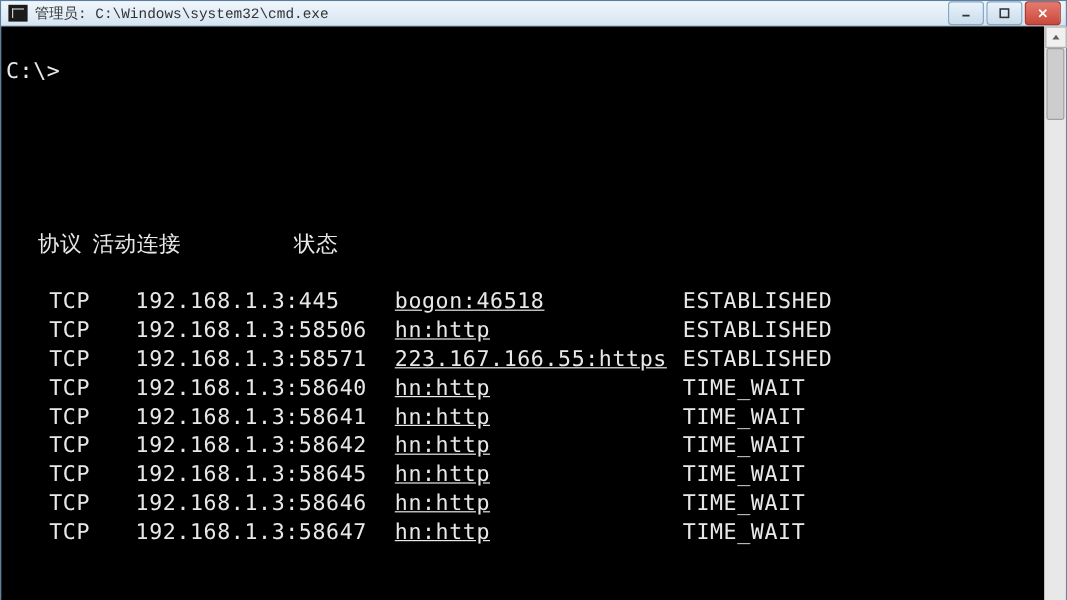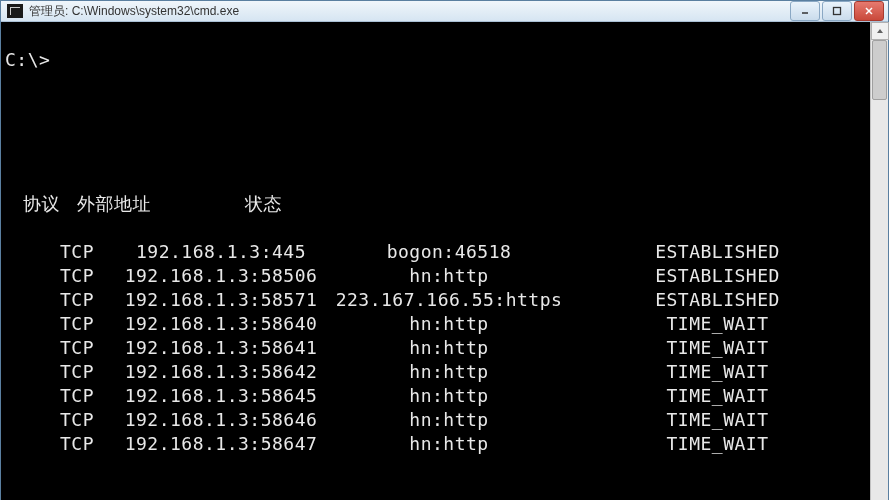--- a/index.html
+++ b/index.html
@@ -1,42 +1,42 @@
 <!DOCTYPE html>
 <html><head>
   <meta charset="utf-8">
   <style>
     * { margin: 0; padding: 0; box-sizing: border-box; }
     body { width: 889px; height: 500px; background: #000; font-family: "NSimSun", "SimSun", "Consolas", monospace; overflow: hidden; }
     .window { width: 889px; height: 500px; display: flex; flex-direction: column; background: #d4e4f0; border: 1px solid #5a7fa0; }
     .titlebar { height: 28px; background: linear-gradient(to bottom, #f0f6fb, #d6e5f2); display: flex; align-items: center; border-bottom: 1px solid #aac0d5; }
     .title-icon { width: 16px; height: 14px; margin: 0 6px; background: #1a1a1a; display: inline-flex; align-items: center; justify-content: center; }
     .title-icon-inner { width: 10px; height: 8px; border-top: 1px solid #ccc; border-left: 1px solid #ccc; }
-    .title-text { font-size: 12px; color: #333; font-family: Liberation Sans, sans-serif; flex: 1; }
+    .title-text { font-size: 12px; color: #333; font-family: Liberation Mono, monospace; flex: 1; }
     .window-controls { display: flex; height: 20px; margin-right: 4px; }
     .win-btn { width: 30px; height: 20px; border: 1px solid #8aa8c4; background: linear-gradient(to bottom, #eaf3fb, #cadcec); margin-left: 2px; display: flex; align-items: center; justify-content: center; border-radius: 3px; cursor: pointer; }
     .win-btn.close { background: linear-gradient(to bottom, #e67a6f, #c9493b); border-color: #a83a2f; }
     .win-btn svg { width: 10px; height: 10px; }
     .terminal-area { flex: 1; display: flex; position: relative; }
     .terminal { flex: 1; background: #000; color: #e8e8e8; font-size: 18px; line-height: 24px; padding: 2px 4px; overflow: hidden; white-space: pre; letter-spacing: 0.5px; }
     .scrollbar-v { width: 18px; background: #e8e8e8; display: flex; flex-direction: column; border-left: 1px solid #c0c0c0; }
     .sb-btn { width: 18px; height: 18px; background: #f0f0f0; border: 1px solid #b0b0b0; display: flex; align-items: center; justify-content: center; }
     .sb-track { flex: 1; background: #e8e8e8; position: relative; }
     .sb-thumb-v { position: absolute; top: 0; left: 1px; right: 1px; height: 60px; background: #cdcdcd; border: 1px solid #a0a0a0; border-radius: 2px; }
     .prompt-row { display: flex; }
     .col-proto { width: 72px; }
     .col-local { width: 216px; }
-    .col-foreign { width: 240px; }
+    .col-foreign { width: 240px; text-decoration: underline; }
     .col-state { flex: 1; }
     .hdr { display: flex; }
-    .hdr .h1 { width: 72px; padding-left: 18px; }
+    .hdr .h1 { width: 72px; padding-left: 18px; text-align: center; }
     .hdr .h2 { width: 180px; }
     .hdr .h3 { width: 168px; }
     .hdr .h4 { }
-    .row { display: flex; padding-left: 36px; text-align: center; }
+    .row { display: flex; padding-left: 36px; }
   </style>
 </head>
 <body>
 
 <div class="window">
   <div class="titlebar">
     <span class="title-icon">
         <span class="title-icon-inner"></span>
       </span>
     <span class="title-text">管理员: C:\Windows\system32\cmd.exe</span>
@@ -58,21 +58,21 @@
           </svg>
       </div>
     </div>
   </div>
 
   <div class="terminal-area">
     <div class="terminal">
 <div class="prompt-row"><span>C:\&gt;</span></div>
 <div>&nbsp;</div>
 <div>&nbsp;</div>
-<div class="hdr"><span class="h1">协议</span><span class="h3">外部地址</span><span class="h4">状态</span></div>
+<div class="hdr"><span class="h1">协议</span><span class="h3">活动连接</span><span class="h4">状态</span></div>
 <div id="rows"><div class="row"><span class="col-proto">TCP</span><span class="col-local">192.168.1.3:445</span><span class="col-foreign">bogon:46518</span><span class="col-state">ESTABLISHED</span></div><div class="row"><span class="col-proto">TCP</span><span class="col-local">192.168.1.3:58506</span><span class="col-foreign">hn:http</span><span class="col-state">ESTABLISHED</span></div><div class="row"><span class="col-proto">TCP</span><span class="col-local">192.168.1.3:58571</span><span class="col-foreign">223.167.166.55:https</span><span class="col-state">ESTABLISHED</span></div><div class="row"><span class="col-proto">TCP</span><span class="col-local">192.168.1.3:58640</span><span class="col-foreign">hn:http</span><span class="col-state">TIME_WAIT</span></div><div class="row"><span class="col-proto">TCP</span><span class="col-local">192.168.1.3:58641</span><span class="col-foreign">hn:http</span><span class="col-state">TIME_WAIT</span></div><div class="row"><span class="col-proto">TCP</span><span class="col-local">192.168.1.3:58642</span><span class="col-foreign">hn:http</span><span class="col-state">TIME_WAIT</span></div><div class="row"><span class="col-proto">TCP</span><span class="col-local">192.168.1.3:58645</span><span class="col-foreign">hn:http</span><span class="col-state">TIME_WAIT</span></div><div class="row"><span class="col-proto">TCP</span><span class="col-local">192.168.1.3:58646</span><span class="col-foreign">hn:http</span><span class="col-state">TIME_WAIT</span></div><div class="row"><span class="col-proto">TCP</span><span class="col-local">192.168.1.3:58647</span><span class="col-foreign">hn:http</span><span class="col-state">TIME_WAIT</span></div></div>
 
 
     </div>
 
     <div class="scrollbar-v">
       <div class="sb-btn">
           <svg width="8" height="8" viewBox="0 0 8 8">
             <polygon points="4,2 7,6 1,6" fill="#606060"></polygon>
           </svg>

